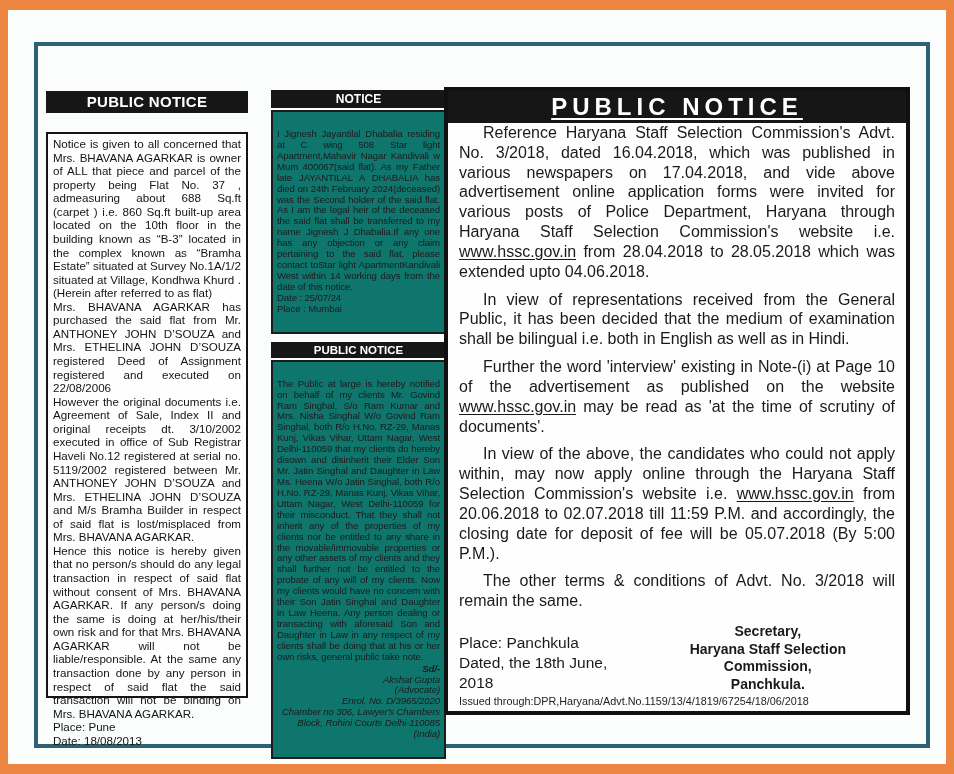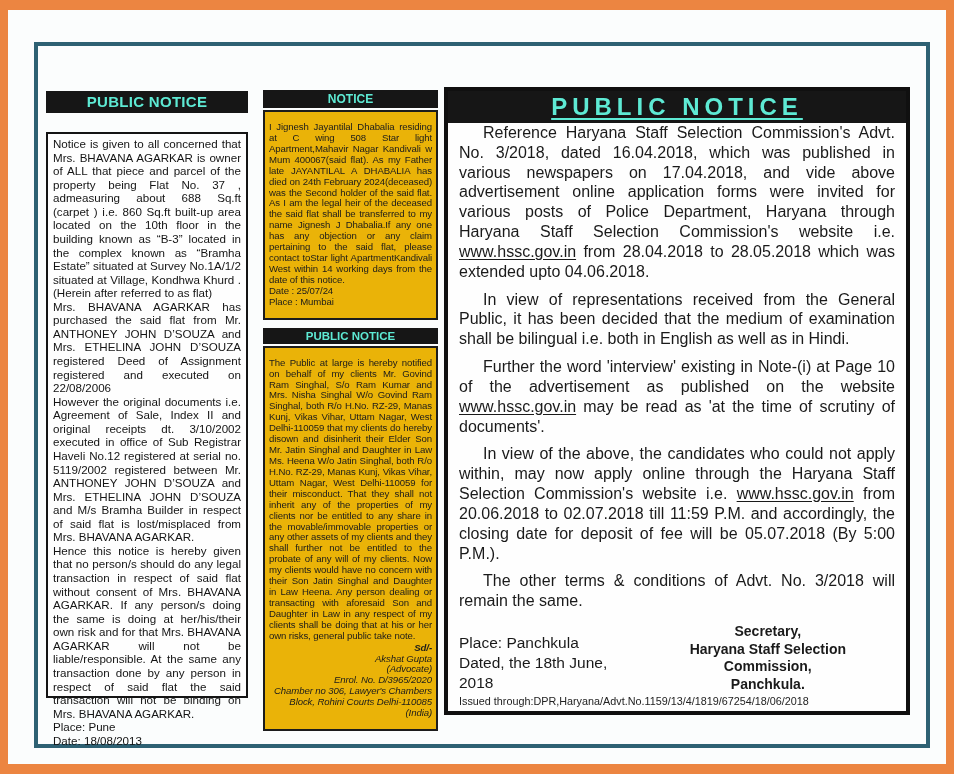--- a/index.html
+++ b/index.html
@@ -5,35 +5,35 @@
   * { margin:0; padding:0; box-sizing:border-box; }
   html,body { background:#e9edee; }
   body { font-family:"Liberation Sans", sans-serif; }
   .canvas { position:relative; width:954px; height:774px; background:#fbfdfd; overflow:hidden; margin:0 auto; }
 
   
   .orange-frame { position:absolute; inset:0; border-style:solid; border-color:#ec8541; border-width:10px 8px 10px 8px; pointer-events:none; }
   .teal-frame { position:absolute; left:34px; top:42px; width:896px; height:706px; border:4px solid #2e6173; background:transparent; pointer-events:none; }
 
   .col { position:absolute; }
-  .bar { background:#161616; color:#5eead4; text-align:center; font-weight:bold; }
+  .bar { background:#161616; color:#ffffff; text-align:center; font-weight:bold; }
 
   
   .col-left { left:46px; top:91px; width:202px; }
   .bar-lg { height:22px; line-height:22px; font-size:15px; letter-spacing:.3px; }
   .body-left { margin-top:19px; border:2px solid #141414; background:#fefefe; padding:3px 5px 4px 5px; height:566px;
                font-size:11.6px; line-height:1.17; color:#141414; }
   .body-left p { text-align:justify; }
   .body-left p.plain { text-align:left; }
 
   
-  .col-mid { left:263px; top:90px; width:175px; }
+  .col-mid { left:271px; top:90px; width:175px; }
   .bar-sm { height:18px; line-height:18px; font-size:12px; }
   .bar-xs { height:16px; line-height:16px; font-size:11.5px; }
-  .body-mid { margin-top:2px; border:2px solid #1c1c1c; background:#eab308; padding:10px 4px; font-size:9.6px; line-height:1.14;
+  .body-mid { margin-top:2px; border:2px solid #1c1c1c; background:#0f766e; padding:17px 4px; font-size:9.6px; line-height:1.14;
               color:#1b1b1b; letter-spacing:-0.1px; }
   .body-mid p { text-align:justify; }
   .body-mid .plain { text-align:left; }
   .notice-singhal { margin-top:8px; }
   .sign-block { text-align:right; margin-top:1px;font-style:italic; }
   .sign-block .sd { font-weight:bold; }
 
   
   .col-right { left:444px; top:87px; width:466px; border:4px solid #101010; background:#fefefe; min-height:582px; }
   .bar-xl { height:32px; line-height:32px; font-size:24px; letter-spacing:5px; }

